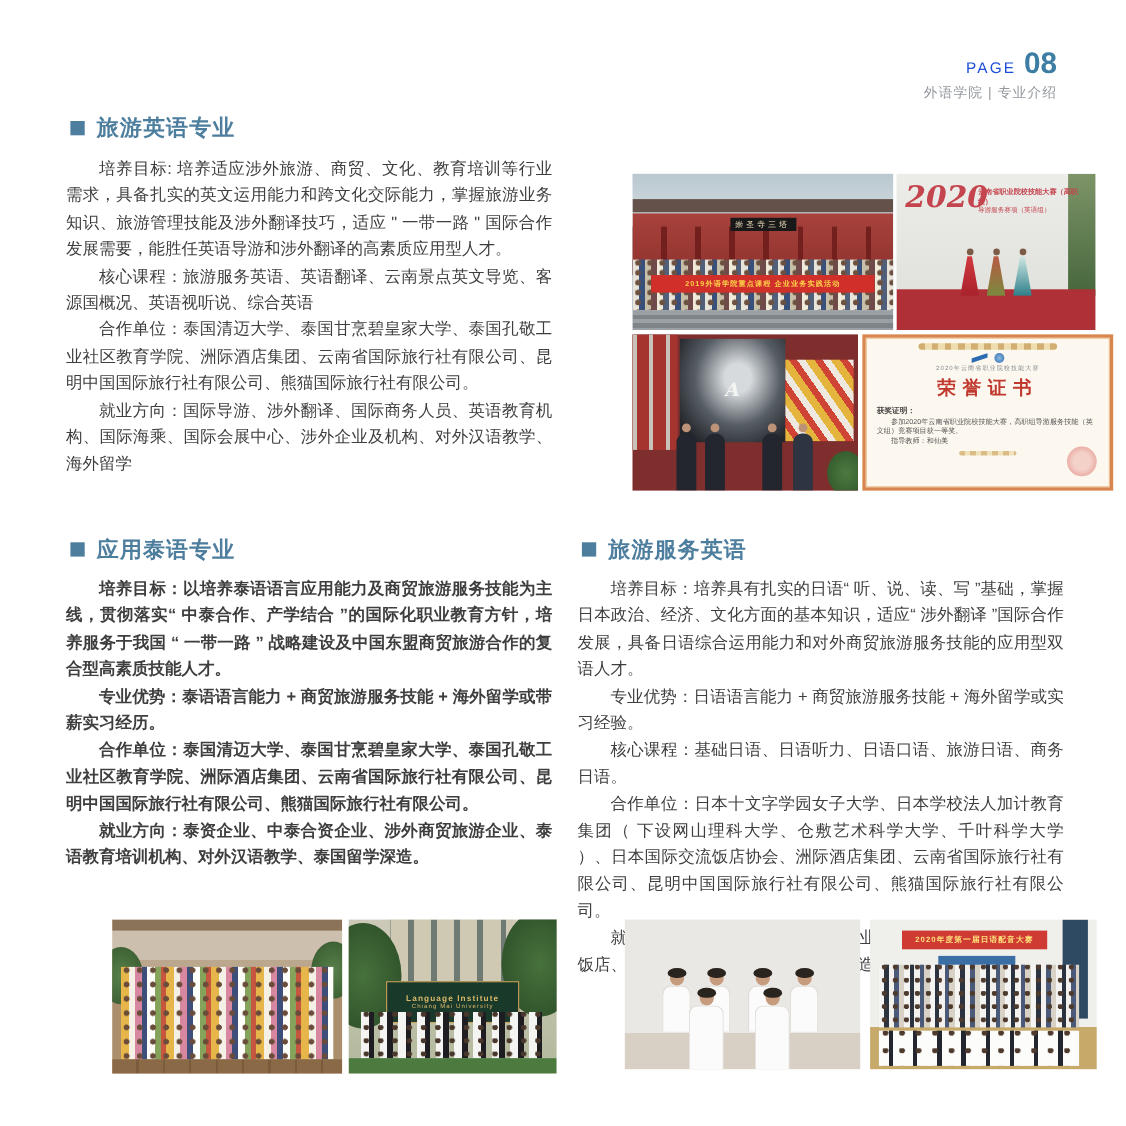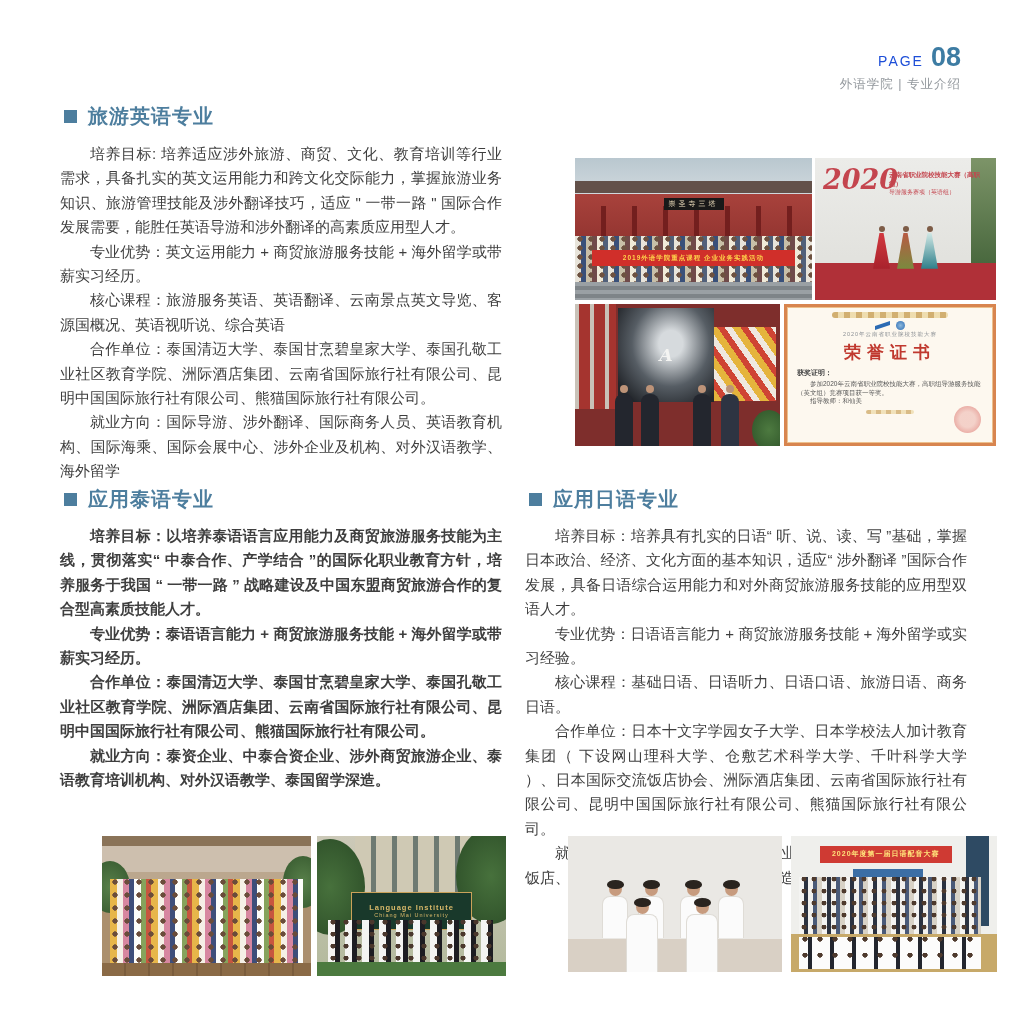--- a/index.html
+++ b/index.html
@@ -82,21 +82,21 @@
   .e-letter{color:#f4f4f2;font-family:"DejaVu Serif",serif;font-style:italic;font-size:17px;font-weight:bold;}
   .e-stripes{position:absolute;right:2%;top:16%;width:30%;height:52%;
       background:repeating-linear-gradient(55deg,#e5b43c 0 7px,#cf4434 7px 13px,#efe8df 13px 19px);}
   .e-plant{position:absolute;right:-6px;bottom:-4px;width:34px;height:40px;border-radius:50%;
       background:radial-gradient(#4d7a40,#2d5228);}
   .suit{position:absolute;bottom:0;width:18px;height:52px;background:#23262e;border-radius:8px 8px 0 0;}
   .suit::before{content:"";position:absolute;top:-9px;left:5px;width:8px;height:8px;border-radius:50%;background:#bd9378;}
   #su1{left:40px;} #su2{left:66px;} #su3{left:118px;} #su4{left:146px;background:#2e3442;}
 
   
-  #ph-cert{left:209px;top:146px;width:212px;height:142px;background:#fdf8ef;
+  #ph-cert{left:209px;top:146px;width:228px;height:142px;background:#fdf8ef;
       border:3px solid #d8854f;box-sizing:border-box;box-shadow:inset 0 0 0 1px #ecc08d;
       padding:5px 10px 4px;text-align:center;}
   .cert-orn{width:62%;height:6px;margin:0 auto 3px;border-radius:3px;opacity:.85;
       background:repeating-linear-gradient(90deg,#caa25a 0 6px,#ecd8a4 6px 12px);}
   .cert-logos{display:flex;justify-content:center;align-items:center;gap:6px;margin:1px 0;}
   .cert-logo-a{width:15px;height:9px;background:#2c6bb3;clip-path:polygon(0 55%,100% 0,100% 45%,0 100%);}
   .cert-logo-b{width:9px;height:9px;border-radius:50%;background:radial-gradient(#8db9dc,#2c6bb3);}
   .cert-caption{font-size:5.5px;color:#8a8f94;letter-spacing:1px;}
   .cert-title{font-size:17px;font-weight:bold;color:#c0392f;letter-spacing:6px;margin:3px 0 4px;}
   .cert-salutation{font-size:7px;font-weight:bold;color:#4a4a4a;text-align:left;}
@@ -182,21 +182,20 @@
     </div>
     <div class="page-subtitle">外语学院 | 专业介绍</div>
   </header>
 
   <h2 class="sec-title" id="t1">
     <span class="bullet"></span>
     <span>旅游英语专业</span>
   </h2>
   <div class="body-text" id="b1">
     <p><span>培养目标:</span><span> 培养适应涉外旅游、商贸、文化、教育培训等行业需求，具备扎实的英文运用能力和跨文化交际能力，掌握旅游业务知识、旅游管理技能及涉外翻译技巧，适应 " 一带一路 " 国际合作发展需要，能胜任英语导游和涉外翻译的高素质应用型人才。</span></p>
-    <p><span>专业优势：</span><span>英文运用能力 + 商贸旅游服务技能 + 海外留学或带薪实习经历。</span></p>
     <p><span>核心课程：</span><span>旅游服务英语、英语翻译、云南景点英文导览、客源国概况、英语视听说、综合英语</span></p>
     <p><span>合作单位：</span><span>泰国清迈大学、泰国甘烹碧皇家大学、泰国孔敬工业社区教育学院、洲际酒店集团、云南省国际旅行社有限公司、昆明中国国际旅行社有限公司、熊猫国际旅行社有限公司。</span></p>
     <p><span>就业方向：</span><span>国际导游、涉外翻译、国际商务人员、英语教育机构、国际海乘、国际会展中心、涉外企业及机构、对外汉语教学、海外留学</span></p>
   </div>
 
   <div class="collage">
 
     <figure class="photo" id="ph-temple">
       <div class="t-roof"></div>
       <div class="t-wall"></div>
@@ -282,21 +281,21 @@
         <div class="in-sign-l1">Language Institute</div>
         <div class="in-sign-l2">Chiang Mai University</div>
       </div>
       <div class="in-students"></div>
       <div class="in-grass"></div>
     </figure>
   </div>
 
   <h2 class="sec-title" id="t3">
     <span class="bullet"></span>
-    <span>应用日语专业</span>
+    <span>旅游服务英语</span>
   </h2>
   <div class="body-text" id="b3">
     <p><span>培养目标：</span><span>培养具有扎实的日语“ 听、说、读、写 ”基础，掌握日本政治、经济、文化方面的基本知识，适应“ 涉外翻译 ”国际合作发展，具备日语综合运用能力和对外商贸旅游服务技能的应用型双语人才。</span></p>
     <p><span>专业优势：</span><span>日语语言能力 + 商贸旅游服务技能 + 海外留学或实习经验。</span></p>
     <p><span>核心课程：</span><span>基础日语、日语听力、日语口语、旅游日语、商务日语。</span></p>
     <p><span>合作单位：</span><span>日本十文字学园女子大学、日本学校法人加计教育集团（ 下设网山理科大学、仓敷艺术科学大学、千叶科学大学 ）、日本国际交流饭店协会、洲际酒店集团、云南省国际旅行社有限公司、昆明中国国际旅行社有限公司、熊猫国际旅行社有限公司。</span></p>
     <p><span>就业方向:</span><span> 日资企业、中日合资企业、国际旅行社、涉外宾馆饭店、日语教育培训机构、日本留学深造。</span></p>
   </div>
 
   <div class="photo-row" id="pr-jp">

